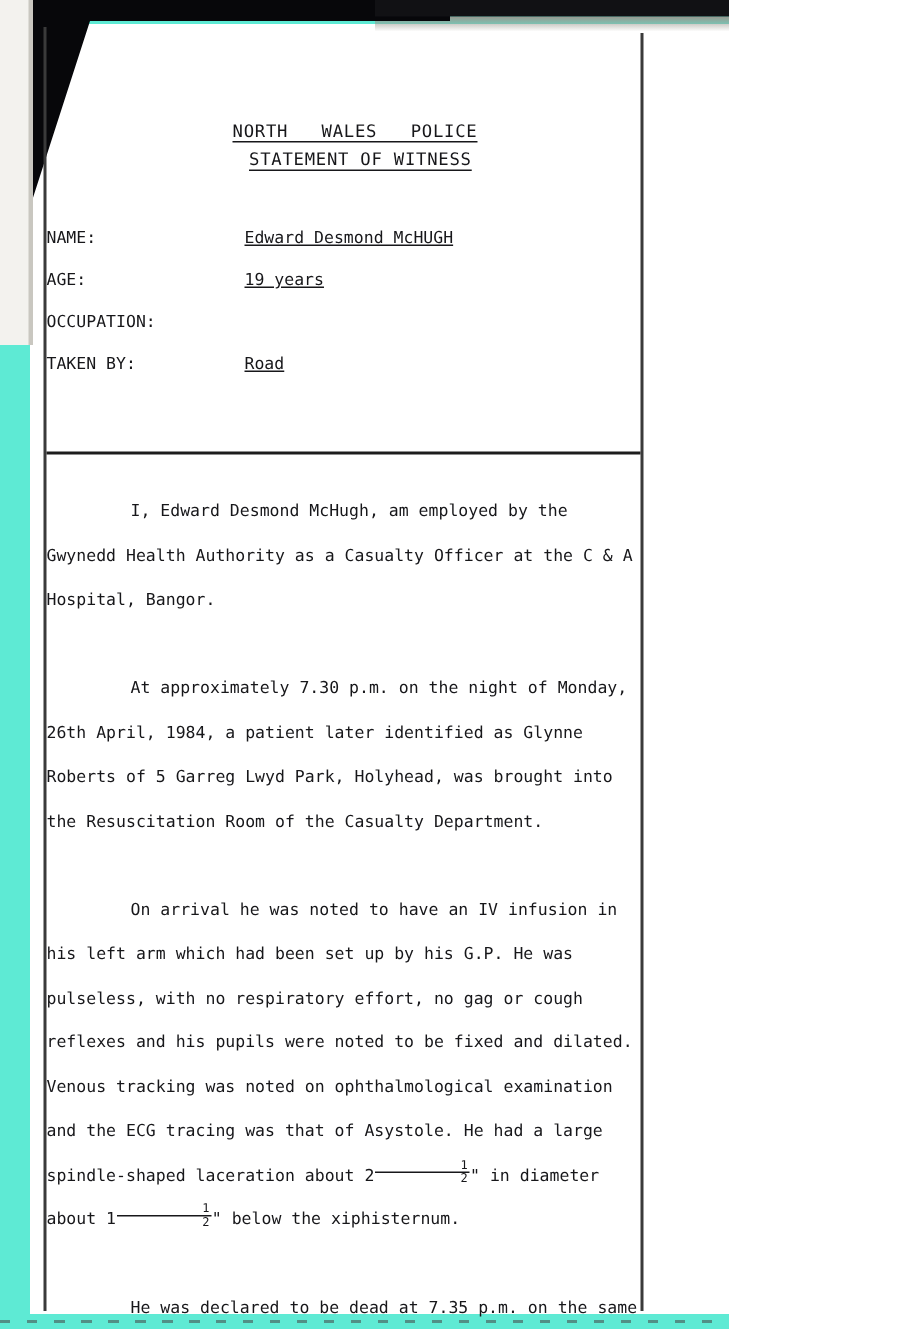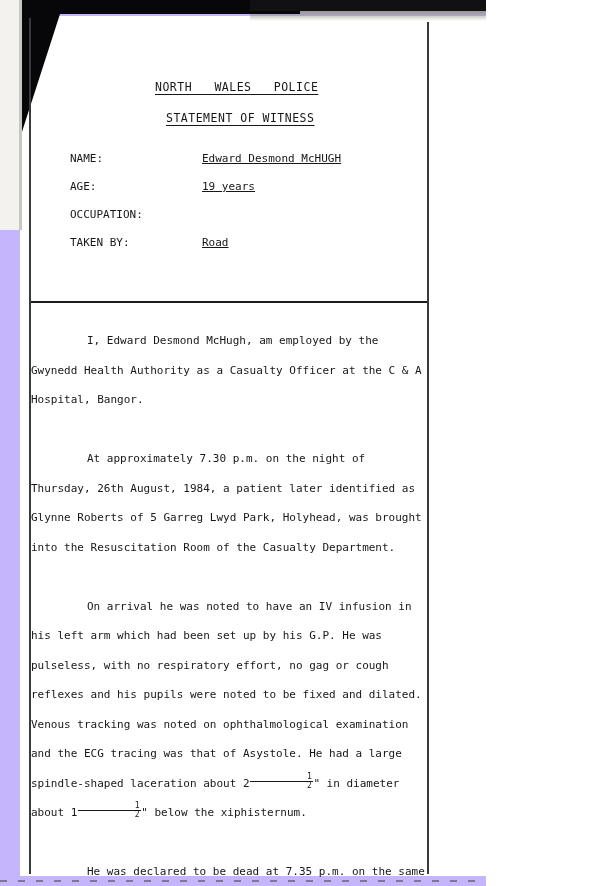--- a/index.html
+++ b/index.html
@@ -5,21 +5,21 @@
   html, body {
     margin: 0;
     padding: 0;
     background: #ffffff;
   }
   #page {
     position: relative;
     width: 486px;
     height: 886px;
     overflow: hidden;
-    background: #c4b5fd;
+    background: #5eead4;
     font-family: "DejaVu Sans Mono", "Liberation Mono", monospace;
   }
 
   
   .scan-dark-corner {
     position: absolute;
     left: 0; top: 0;
     width: 300px; height: 200px;
     background: #07070a;
     clip-path: polygon(0 0, 300px 0, 300px 14px, 60px 14px, 0 200px);
@@ -136,33 +136,32 @@
   }
   .heading {
     position: absolute;
     font-size: 11.5px;
     letter-spacing: .5px;
     text-decoration: underline;
     text-underline-offset: 3px;
     white-space: pre;
   }
   #title-force   { left: 155px; top: 80px;  }
-  #title-doctype { left: 166px; top: 111px; }
+  #title-doctype { left: 166px; top: 99px; }
 
   .fields {
     position: absolute;
     left: 31px; top: 152px;
     width: 396px;
   }
   .field-row {
     display: flex;
     align-items: baseline;
     height: 28px;
     font-size: 11px;
-    padding-left: 39px;
   }
   .field-label {
     width: 132px;
     flex: 0 0 132px;
     white-space: pre;
   }
   .field-value { white-space: pre; text-decoration: underline; }
 
   .body-text {
     position: absolute;
@@ -252,21 +251,21 @@
       <div class="field-row">
         <span class="field-label">TAKEN BY:</span>
         <span class="field-value">Road</span>
       </div>
     </div>
 
     <div class="body-text">
 
       <p class="para">I, Edward Desmond McHugh, am employed by the Gwynedd Health Authority as a Casualty Officer at the C &amp; A Hospital, Bangor.</p>
 
-      <p class="para">At approximately 7.30 p.m. on the night of Thursday, 26th August, 1984, a patient later identified as Glynne Roberts of 5 Garreg Lwyd Park, Holyhead, was brought into the Resuscitation Room of the Casualty Department.</p>
+      <p class="para">At approximately 7.30 p.m. on the night of Monday, 26th April, 1984, a patient later identified as Glynne Roberts of 5 Garreg Lwyd Park, Holyhead, was brought into the Resuscitation Room of the Casualty Department.</p>
 
       <p class="para"><span>On arrival he was noted to have an IV infusion in his left arm which had been set up by his G.P.  He was pulseless, with no respiratory effort, no gag or cough reflexes and his pupils were noted to be fixed and dilated.  Venous tracking was noted on ophthalmological examination and the ECG tracing was that of Asystole.  He had a large spindle-shaped laceration about 2</span><span class="frac"><span class="num">1</span><span class="den">2</span></span><span>" in diameter about 1</span><span class="frac"><span class="num">1</span><span class="den">2</span></span><span>" below the xiphisternum.</span></p>
 
       <p class="para">He was declared to be dead at 7.35 p.m. on the same evening.</p>
 
     </div>
   </div>
 
   <div class="page-number">56</div>
 

